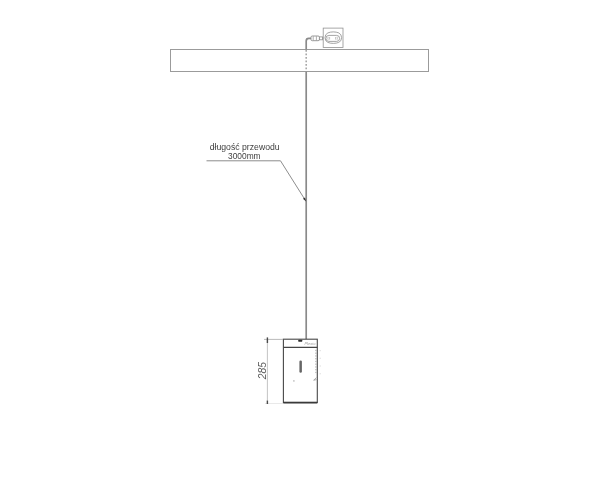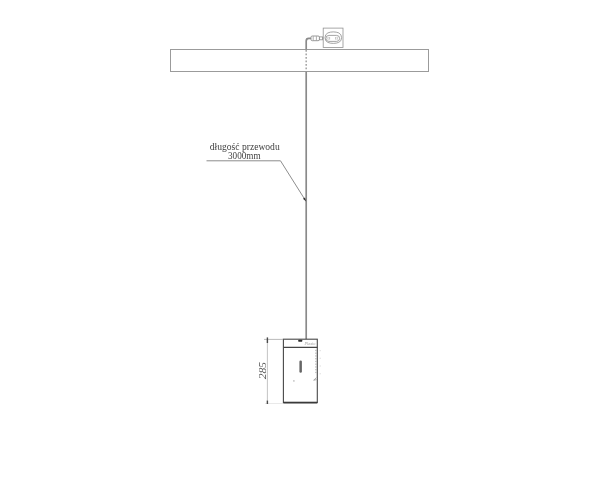--- a/index.html
+++ b/index.html
@@ -1,16 +1,16 @@
 <!DOCTYPE html>
 <html><head>
 <meta charset="utf-8">
 <style>
   html,body{margin:0;padding:0;background:#ffffff;}
-  #stage{width:600px;height:404px;position:relative;font-family:Liberation Serif, serif;text-align:right;}
+  #stage{width:600px;height:404px;position:relative;font-family:Liberation Sans, sans-serif;text-align:right;}
   svg{display:block;}
 </style>
 </head>
 <body>
 <div id="stage">
 <svg width="600" height="480" viewBox="0 0 600 480">
   <rect x="0" y="0" width="600" height="480" fill="#ffffff"></rect>
 
   <rect x="170.5" y="49.5" width="258" height="22" fill="#ffffff" stroke="#9b9b9b" stroke-width="1"></rect>
 

